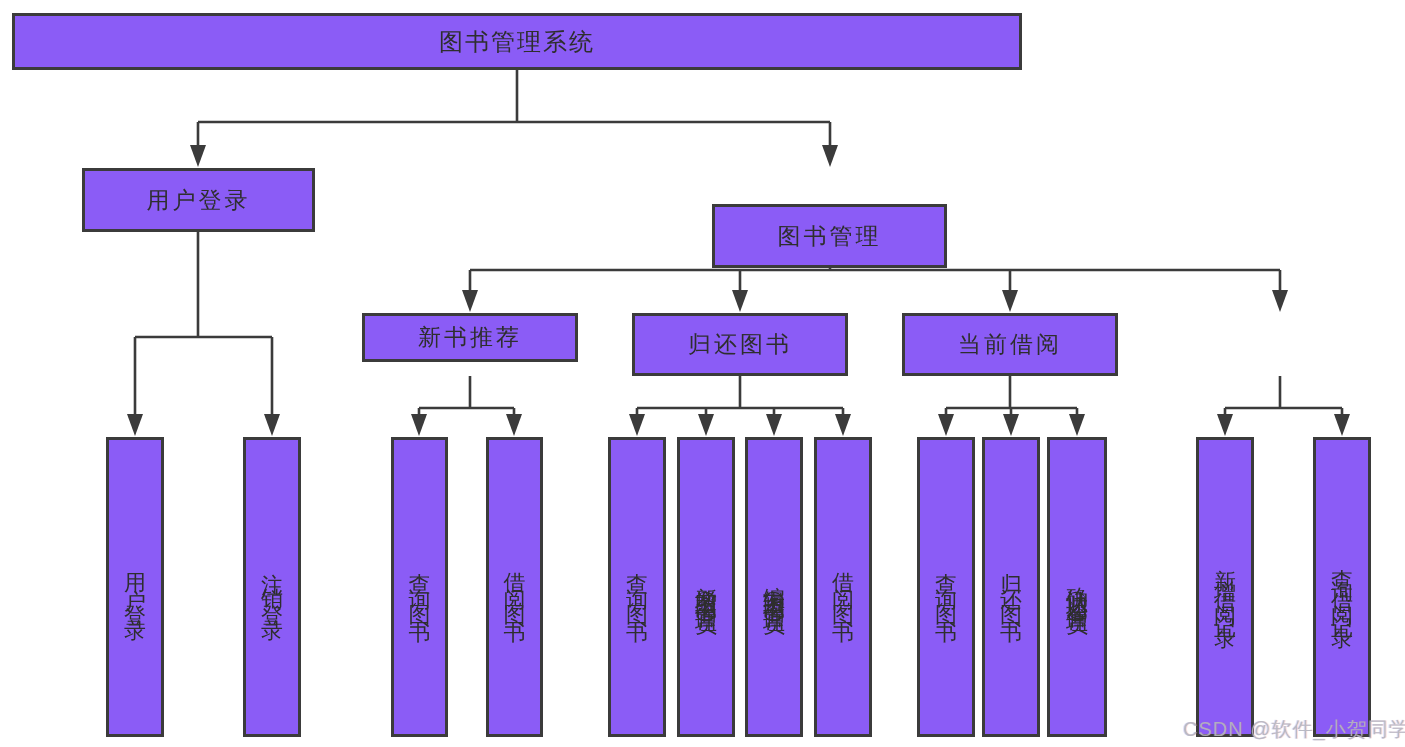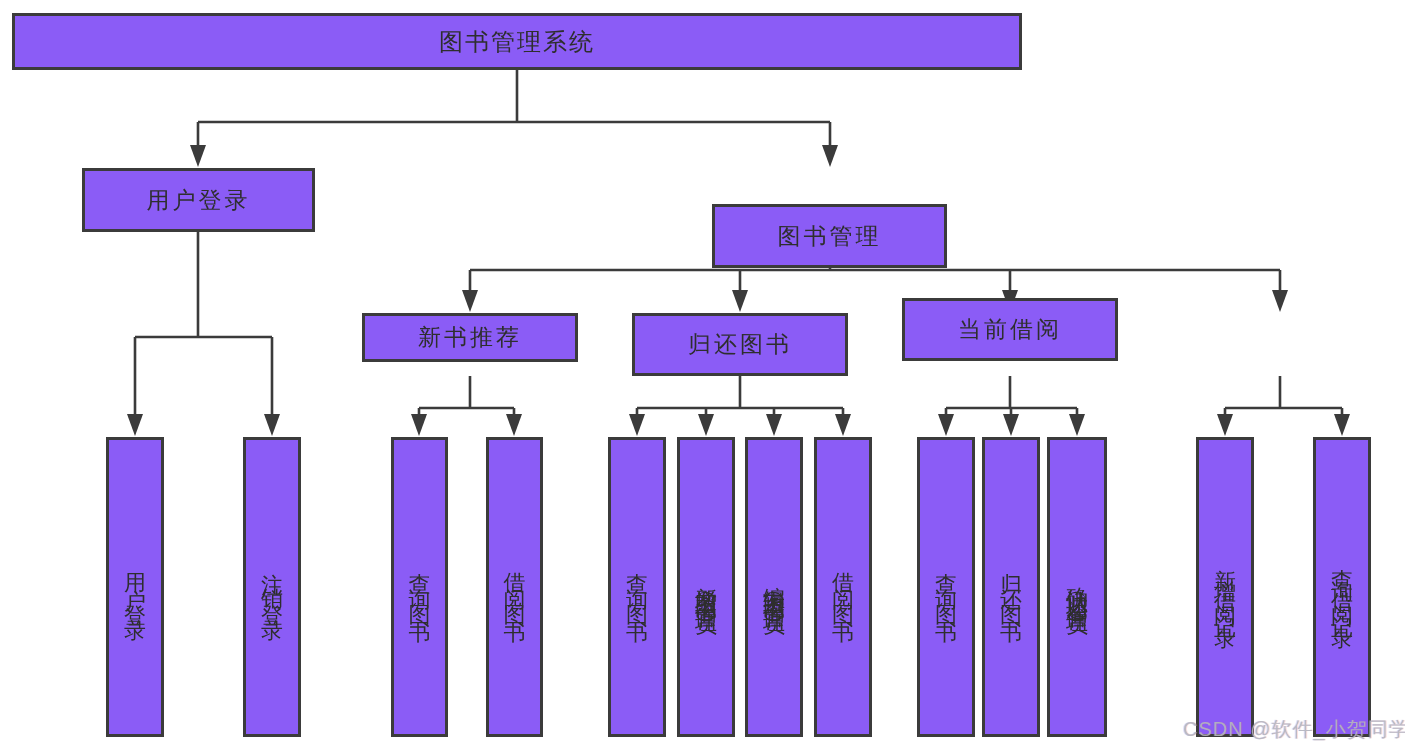--- a/index.html
+++ b/index.html
@@ -90,21 +90,21 @@
     </g>
   </svg>
 
   <div class="node h-node root-node" style="left:12px; top:13px; width:1010px; height:57px;">图书管理系统</div>
 
   <div class="node h-node" style="left:82px; top:168px; width:233px; height:64px;">用户登录</div>
   <div class="node h-node" style="left:712px; top:168px; width:235px; height:64px;margin-top:36px;">图书管理</div>
 
   <div class="node h-node" style="left:362px; top:313px; width:216px; height:49px;">新书推荐</div>
   <div class="node h-node" style="left:632px; top:313px; width:216px; height:63px;">归还图书</div>
-  <div class="node h-node" style="left:902px; top:298px; width:216px; height:63px;">当前借阅</div>
+  <div class="node h-node" style="left:902px; top:313px; width:216px; height:63px;">当前借阅</div>
 
   <div class="node v-node v-4" style="left:106px; top:437px; width:58px; height:300px;">用户登录</div>
   <div class="node v-node v-4" style="left:243px; top:437px; width:58px; height:300px;">注销登录</div>
 
   <div class="node v-node v-4" style="left:391px; top:437px; width:57px; height:300px;">查询图书</div>
   <div class="node v-node v-4" style="left:486px; top:437px; width:57px; height:300px;">借阅图书</div>
 
   <div class="node v-node v-4" style="left:608px; top:437px; width:58px; height:300px;">查询图书</div>
   <div class="node v-node v-10" style="left:677px; top:437px; width:58px; height:300px;">新增图书（管理员）</div>
   <div class="node v-node v-10" style="left:745px; top:437px; width:58px; height:300px;">编辑图书（管理员）</div>

